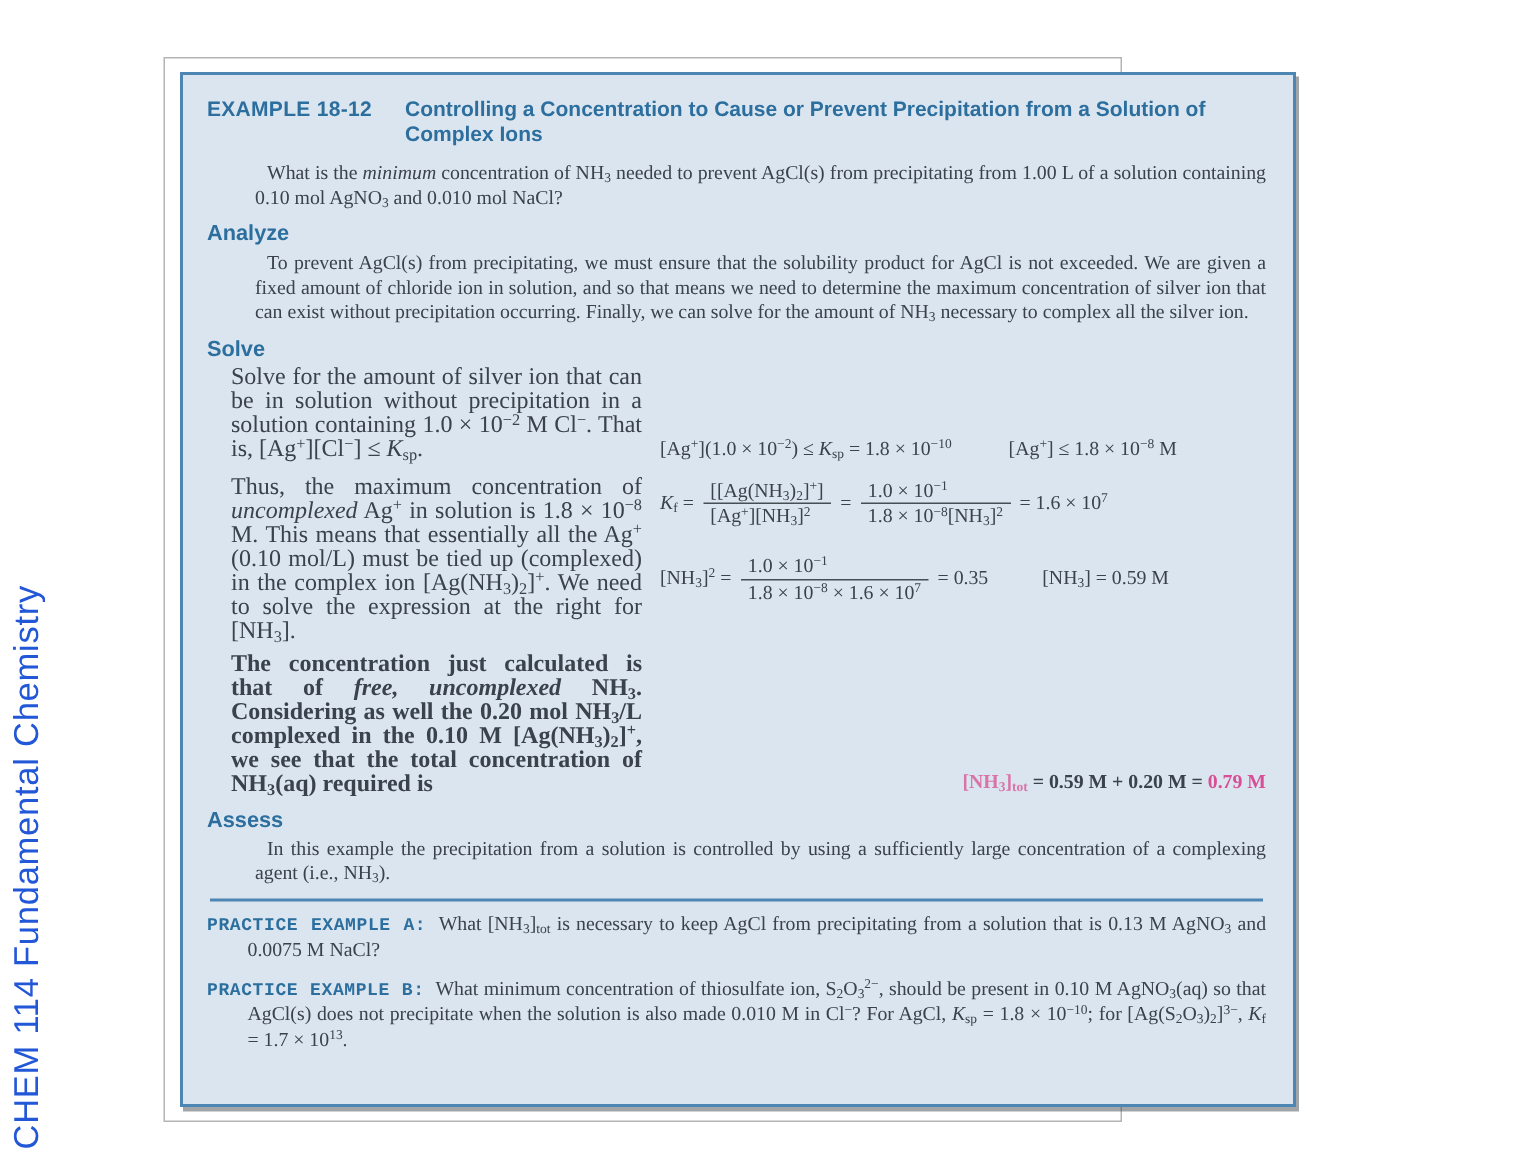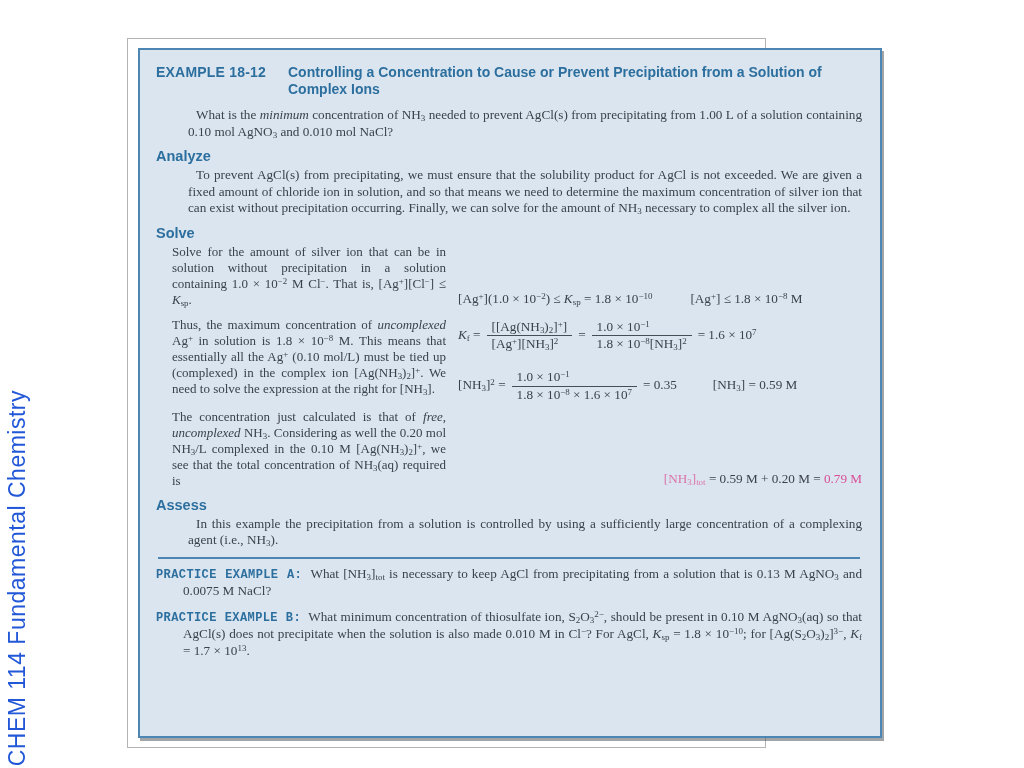--- a/index.html
+++ b/index.html
@@ -16,21 +16,21 @@
     font-size:23px;color:var(--accent-blue,#2257d8);letter-spacing:.5px;
     white-space:nowrap;
   }
   .slide-title{
     position:absolute;top:12px;right:2px;
     font-family:"Liberation Sans", sans-serif;
     font-size:24px;color:var(--accent-blue,#2257d8);
   }
 
   .page{
-    position:absolute;left:127px;top:38px;width:639px;height:710px;
+    position:absolute;left:109px;top:38px;width:639px;height:710px;
     background:#ffffff;border:1px solid #b4b4b4;box-sizing:border-box;
   }
   .example-box{
     position:absolute;left:10px;top:9px;width:744px;height:690px;
     box-sizing:border-box;background:#dbe5ef;border:2px solid var(--rule-blue,#4d86b3);
     box-shadow:2px 3px 0 rgba(70,75,82,.5);
     padding:10px 18px 8px 16px;overflow:hidden;
     color:#3a424b;font-size:13px;
   }
 
@@ -39,27 +39,27 @@
   .ex-label{width:132px;flex-shrink:0;letter-spacing:.2px;}
   .ex-title{width:565px;}
 
   h3.section{font-family:"Liberation Sans", sans-serif;font-weight:bold;
     color:var(--heading-blue,#2c6f9e);font-size:14.5px;margin:8px 0 3px 0;}
 
   p.para{margin:0 0 0 32px;font-size:13.2px;line-height:16.5px;text-align:justify;text-indent:8px;}
   p.question{margin-top:9px;}
 
   .solve-row{display:flex;margin-left:16px;}
-  .solve-left{width:274px;flex-shrink:0;font-size:13px;line-height:16px;text-align:justify;}
+  .solve-left{width:274px;flex-shrink:0;font-size:16px;line-height:16px;text-align:justify;}
   .solve-right{flex:1;padding-left:12px;font-size:13.2px;}
   .row-1{margin-bottom:9px;}
   .row-1 .solve-right{align-self:flex-end;padding-bottom:1px;display:flex;gap:38px;}
   .row-2{margin-bottom:6px;}
   .row-2 .solve-right{padding-top:3px;}
-  .row-3{margin-bottom:2px;}
+  .row-3{margin-bottom:2px;font-weight:bold;}
   .row-3 .solve-right{align-self:flex-end;padding-bottom:2px;text-align:right;}
 
   .eq{white-space:nowrap;}
   .eq .res{margin-left:36px;}
   .eq2{margin-top:18px;}
   .frac{display:inline-block;vertical-align:middle;text-align:left;line-height:1.12;margin:0 6px;}
   .frac .num{display:block;border-bottom:1px solid #454d55;padding:0 5px 1px;}
   .frac .den{display:block;padding:1px 5px 0;}
   sub,sup{font-size:68%;line-height:0;}
   sup{vertical-align:.45em;}

